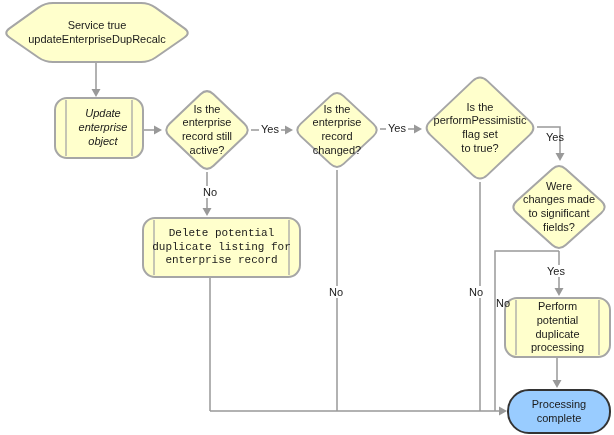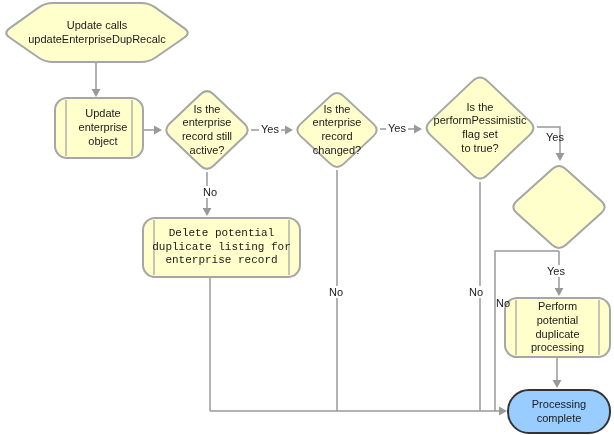--- a/index.html
+++ b/index.html
@@ -62,37 +62,41 @@
     <line class="bar" x1="154" y1="220" x2="154" y2="275"></line>
     <line class="bar" x1="289" y1="220" x2="289" y2="275"></line>
 
     <rect class="shape" x="505" y="298" width="105" height="59" rx="12"></rect>
     <line class="bar" x1="516" y1="300" x2="516" y2="355"></line>
     <line class="bar" x1="599" y1="300" x2="599" y2="355"></line>
 
     <rect class="end-shape" x="508" y="390" width="102" height="43" rx="21"></rect>
   </svg>
 
-  <div class="node-label" style="left:3px;top:3px;width:188px;height:59px;">Update calls
+  <div class="node-label" style="left:3px;top:3px;width:188px;height:59px;">Service true
 updateEnterpriseDupRecalc</div>
-  <div class="node-label" style="left:55px;top:98px;width:96px;height:60px;">Update
+  <div class="node-label" style="left:55px;top:98px;width:96px;height:60px;font-style:italic;">Update
 enterprise
 object</div>
   <div class="node-label" style="left:163px;top:88px;width:88px;height:84px;">Is the
 enterprise
 record still
 active?</div>
   <div class="node-label" style="left:294px;top:90px;width:86px;height:80px;">Is the
 enterprise
 record
 changed?</div>
   <div class="node-label" style="left:423px;top:74px;width:114px;height:108px;">Is the
 performPessimistic
 flag set
 to true?</div>
+  <div class="node-label" style="left:510px;top:163px;width:98px;height:88px;">Were
+changes made
+to significant
+fields?</div>
   <div class="node-label" style="left:143px;top:218px;width:157px;height:59px;font-family:Liberation Mono, monospace;">Delete potential
 duplicate listing for
 enterprise record</div>
   <div class="node-label" style="left:505px;top:298px;width:105px;height:59px;">Perform
 potential
 duplicate
 processing</div>
   <div class="node-label" style="left:508px;top:390px;width:102px;height:43px;">Processing
 complete</div>
 

